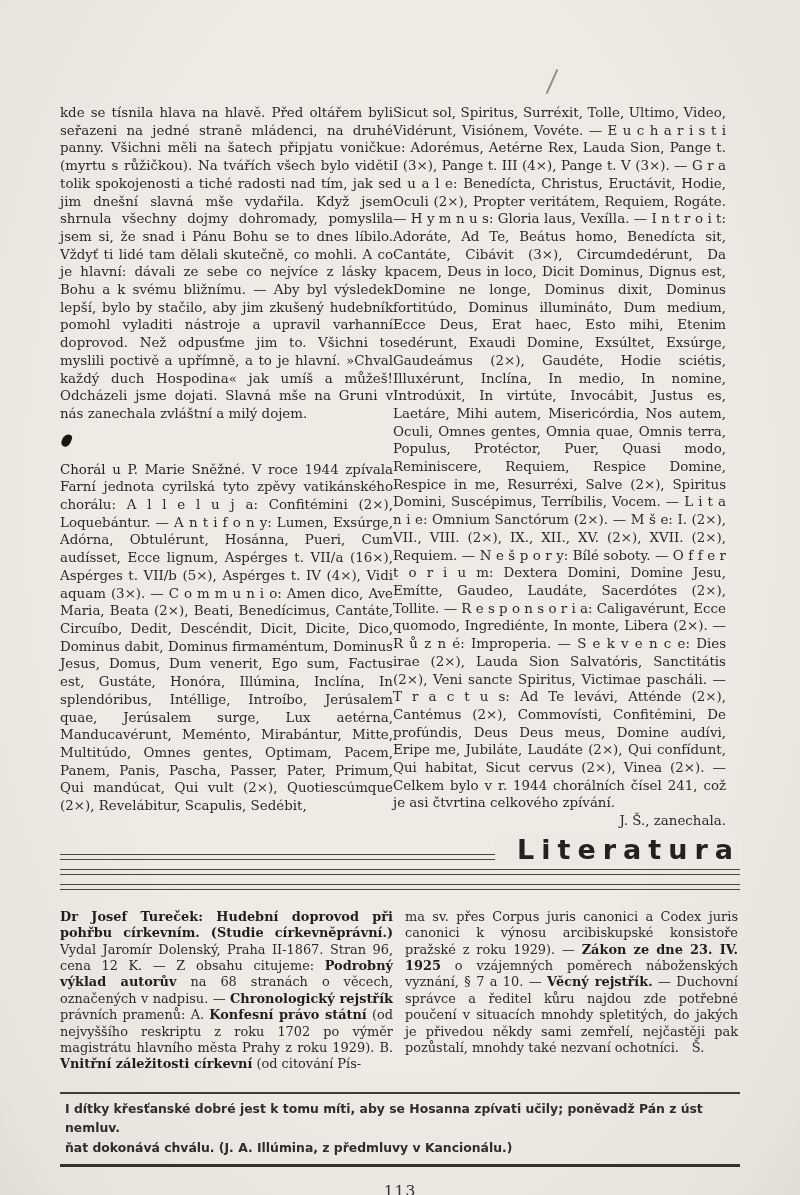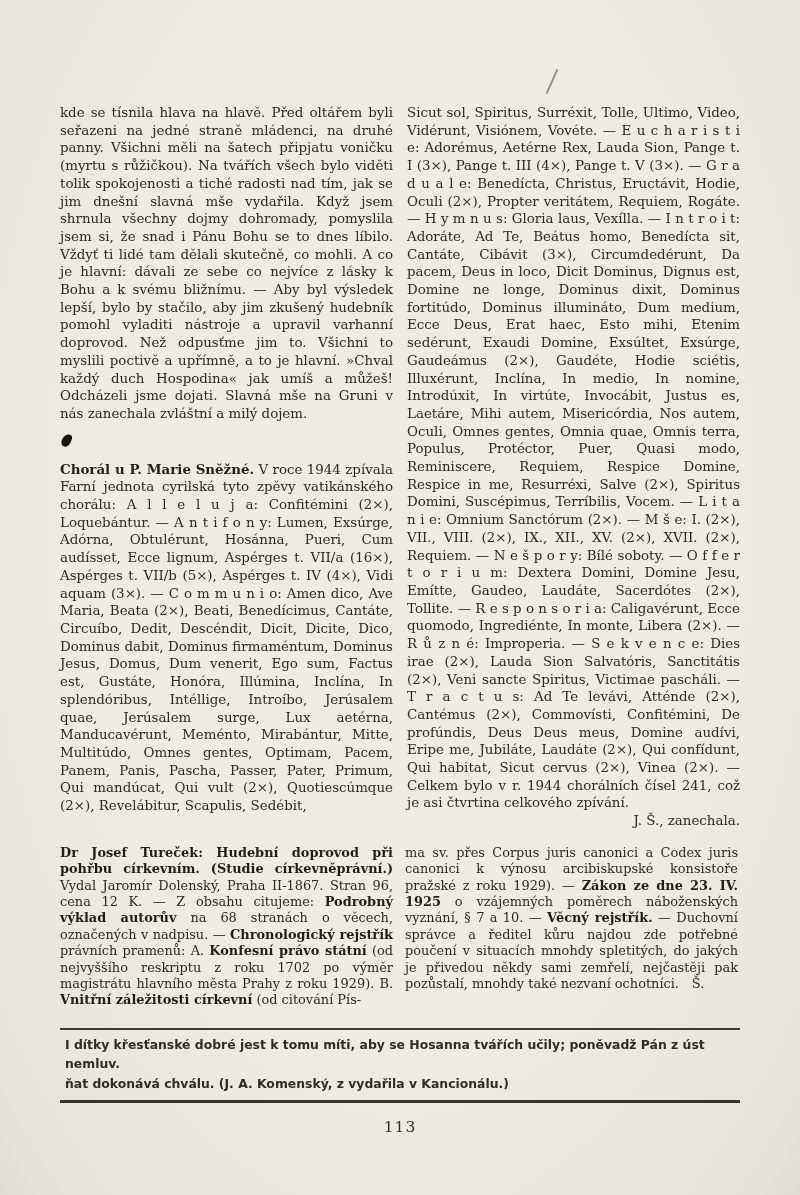--- a/index.html
+++ b/index.html
@@ -7,25 +7,25 @@
     width:800px;height:1195px;overflow:hidden;
     background:#dddbd4;
     font-family:"DejaVu Serif","Liberation Serif",serif;
   }
   .paper{
     position:relative;width:800px;height:1195px;
     background:radial-gradient(ellipse at 50% 42%, #edebe4 55%, #e5e3db 92%, #dedcd3 100%);
     color:#2b2a26;
   }
   .content{position:absolute;left:60px;top:0;width:680px;}
-  .cols{display:flex;gap:14px;margin-top:104px;}
+  .cols{display:flex;margin-top:104px;}
   .col{width:333px;text-align:justify;font-size:13.4px;line-height:17.7px;}
   .col p{margin:0;}
   .sign{text-align:right;}
-  .lead-bold b{font-weight:bold;color:#201f1b;}
+  .lead-bold b{font-weight:normal;color:#201f1b;}
   .gap-block{height:38px;position:relative;}
   .ink-mark{
     position:absolute;left:2px;top:11px;width:9px;height:13px;
     background:#17160f;border-radius:65% 35% 55% 45%;transform:rotate(22deg);
   }
   
   .lit-head{position:relative;height:52px;margin-top:12px;}
   .lhl{position:absolute;left:0;right:0;height:1.5px;background:#45433b;}
   .lhl.l1{top:12px;}.lhl.l2{top:17px;}
   .lhl.l3{top:27px;}.lhl.l4{top:32px;}
@@ -69,33 +69,42 @@
           <span class="ink-mark"></span>
         </div>
         <p class="lead-bold"><b>Chorál u P. Marie Sněžné.</b><span> V roce 1944 zpívala Farní jednota cyrilská tyto zpěvy vatikánského chorálu: A l l e l u j a:  Confitémini (2×), Loquebántur. — A n t i f o n y:  Lumen, Exsúrge, Adórna, Obtulérunt, Hosánna, Pueri, Cum audísset, Ecce lignum, Aspérges t. VII/a (16×), Aspérges t. VII/b (5×), Aspérges t. IV (4×), Vidi aquam (3×). — C o m m u n i o:  Amen dico, Ave Maria, Beata (2×), Beati, Benedícimus, Cantáte, Circuíbo, Dedit, Descéndit, Dicit, Dicite, Dico, Dominus dabit, Dominus firmaméntum, Dominus Jesus, Domus, Dum venerit, Ego sum, Factus est, Gustáte, Honóra, Illúmina, Inclína, In splendóribus, Intéllige, Introíbo, Jerúsalem quae, Jerúsalem surge, Lux aetérna, Manducavérunt, Meménto, Mirabántur, Mitte, Multitúdo, Omnes gentes, Optimam, Pacem, Panem, Panis, Pascha, Passer, Pater, Primum, Qui mandúcat, Qui vult (2×), Quotiescúmque (2×), Revelábitur, Scapulis, Sedébit,</span></p>
       </div>
       <div class="col">
         <p>Sicut sol, Spiritus, Surréxit, Tolle, Ultimo, Video, Vidérunt, Visiónem, Vovéte. — E u c h a r i s t i e:  Adorémus, Aetérne Rex, Lauda Sion, Pange t. I (3×), Pange t. III (4×), Pange t. V (3×). — G r a d u a l e:  Benedícta, Christus, Eructávit, Hodie, Oculi (2×), Propter veritátem, Requiem, Rogáte. — H y m n u s:  Gloria laus, Vexílla. — I n t r o i t:  Adoráte, Ad Te, Beátus homo, Benedícta sit, Cantáte, Cibávit (3×), Circumdedérunt, Da pacem, Deus in loco, Dicit Dominus, Dignus est, Domine ne longe, Dominus dixit, Dominus fortitúdo, Dominus illumináto, Dum medium, Ecce Deus, Erat haec, Esto mihi, Etenim sedérunt, Exaudi Domine, Exsúltet, Exsúrge, Gaudeámus (2×), Gaudéte, Hodie sciétis, Illuxérunt, Inclína, In medio, In nomine, Introdúxit, In virtúte, Invocábit, Justus es, Laetáre, Mihi autem, Misericórdia, Nos autem, Oculi, Omnes gentes, Omnia quae, Omnis terra, Populus, Protéctor, Puer, Quasi modo, Reminiscere, Requiem, Respice Domine, Respice in me, Resurréxi, Salve (2×), Spiritus Domini, Suscépimus, Terríbilis, Vocem. — L i t a n i e:  Omnium Sanctórum (2×). — M š e:  I. (2×), VII., VIII. (2×), IX., XII., XV. (2×), XVII. (2×), Requiem. — N e š p o r y:  Bílé soboty. — O f f e r t o r i u m:  Dextera Domini, Domine Jesu, Emítte, Gaudeo, Laudáte, Sacerdótes (2×), Tollite. — R e s p o n s o r i a:  Caligavérunt, Ecce quomodo, Ingrediénte, In monte, Libera (2×). — R ů z n é:  Improperia. — S e k v e n c e:  Dies irae (2×), Lauda Sion Salvatóris, Sanctitátis (2×), Veni sancte Spiritus, Victimae pascháli. — T r a c t u s:  Ad Te levávi, Atténde (2×), Cantémus (2×), Commovísti, Confitémini, De profúndis, Deus Deus meus, Domine audívi, Eripe me, Jubiláte, Laudáte (2×), Qui confídunt, Qui habitat, Sicut cervus (2×), Vinea (2×). — Celkem bylo v r. 1944 chorálních čísel 241, což je asi čtvrtina celkového zpívání.</p>
         <div class="sign">J. Š., zanechala.</div>
       </div>
     </div>
 
+    <div class="lit-head">
+      <div class="lhl l1"></div>
+      <div class="lhl l2"></div>
+      <div class="lhl l3"></div>
+      <div class="lhl l4"></div>
+      <div class="lhl l5"></div>
+      <div class="lhl l6"></div>
+      <div class="lit-title">Literatura</div>
+    </div>
 
     <div class="lit-cols">
       <div class="lit-col">
         <p style="margin:0"><b>Dr Josef Tureček: Hudební doprovod při pohřbu církevním. (Studie církevněprávní.)</b><span> Vydal Jaromír Dolenský, Praha II-1867. Stran 96, cena 12 K. — Z obsahu citujeme: </span><b>Podrobný výklad autorův</b><span> na 68 stranách o věcech, označených v nadpisu. — </span><b>Chronologický rejstřík</b><span> právních pramenů: A. </span><b>Konfesní právo státní</b><span> (od nejvyššího reskriptu z roku 1702 po výměr magistrátu hlavního města Prahy z roku 1929). B. </span><b>Vnitřní záležitosti církevní</b><span> (od citování Pís-</span></p>
       </div>
       <div class="lit-col">
         <p style="margin:0"><span>ma sv. přes Corpus juris canonici a Codex juris canonici k výnosu arcibiskupské konsistoře pražské z roku 1929). — </span><b>Zákon ze dne 23. IV. 1925</b><span> o vzájemných poměrech náboženských vyznání, § 7 a 10. — </span><b>Věcný rejstřík.</b><span> — Duchovní správce a ředitel kůru najdou zde potřebné poučení v situacích mnohdy spletitých, do jakých je přivedou někdy sami zemřelí, nejčastěji pak pozůstalí, mnohdy také nezvaní ochotníci.  Š.</span></p>
       </div>
     </div>
 
     <div class="footer-rule-top"></div>
     <div class="footer-note">
-      <div>I dítky křesťanské dobré jest k tomu míti, aby se Hosanna tvářích učily; poněvadž Pán z úst nemluv.</div>
-      <div>ňat dokonává chválu. (J. A. Komenský, z vydařila v Kancionálu.)</div>
+      <div>I dítky křesťanské dobré jest k tomu míti, aby se Hosanna zpívati učily; poněvadž Pán z úst nemluv.</div>
+      <div>ňat dokonává chválu. (J. A. Illúmina, z předmluvy v Kancionálu.)</div>
     </div>
     <div class="footer-rule-bottom"></div>
 
     <div class="page-number">113</div>
 
   </div>
 </div>
 
 </body></html>

